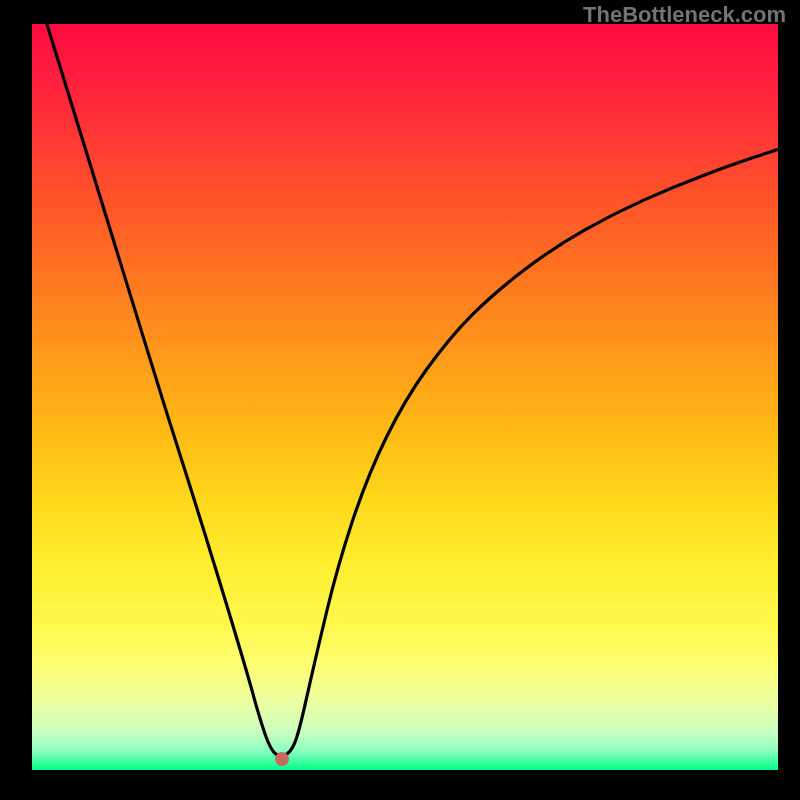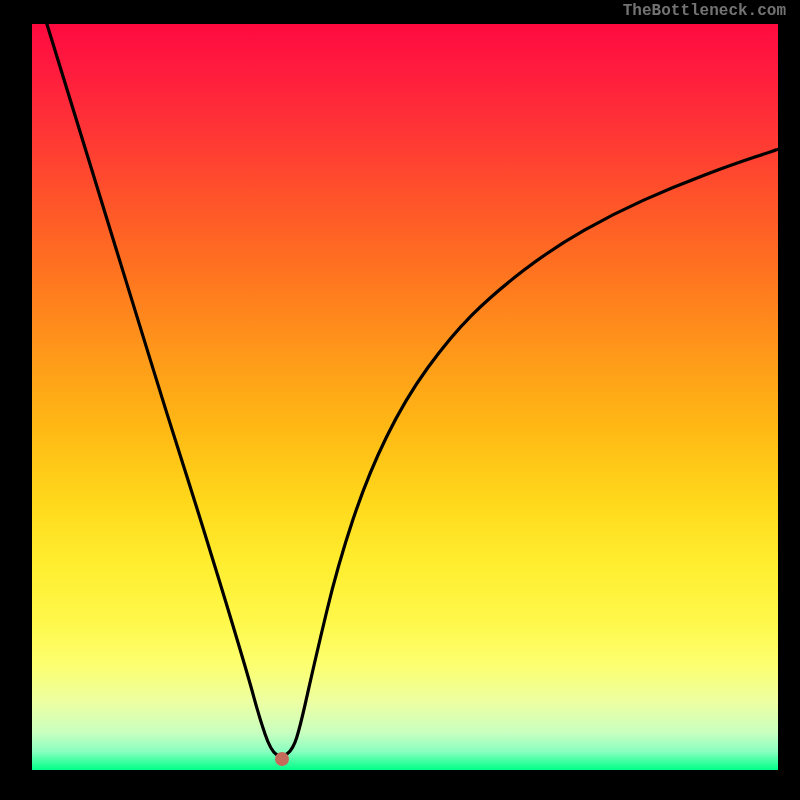--- a/index.html
+++ b/index.html
@@ -7,22 +7,22 @@
     width: 800px;
     height: 800px;
     background: #000;
     position: relative;
     overflow: hidden;
   }
   .watermark {
     position: absolute;
     top: 2px;
     right: 14px;
-    font-family: Liberation Mono, monospace;
-    font-size: 16px;
+    font-family: Liberation Sans, sans-serif;
+    font-size: 22px;
     font-weight: 600;
     color: #737373;
     z-index: 10;
   }
   .plot {
     position: absolute;
     left: 32px;
     top: 24px;
     width: 746px;
     height: 746px;

